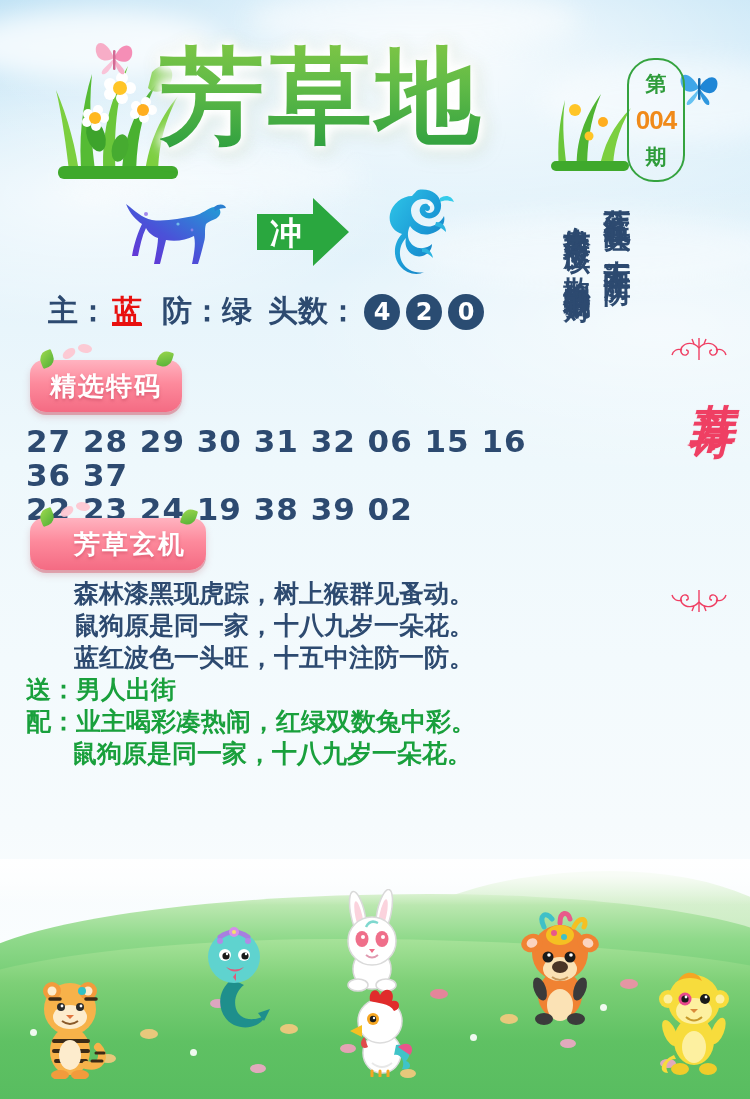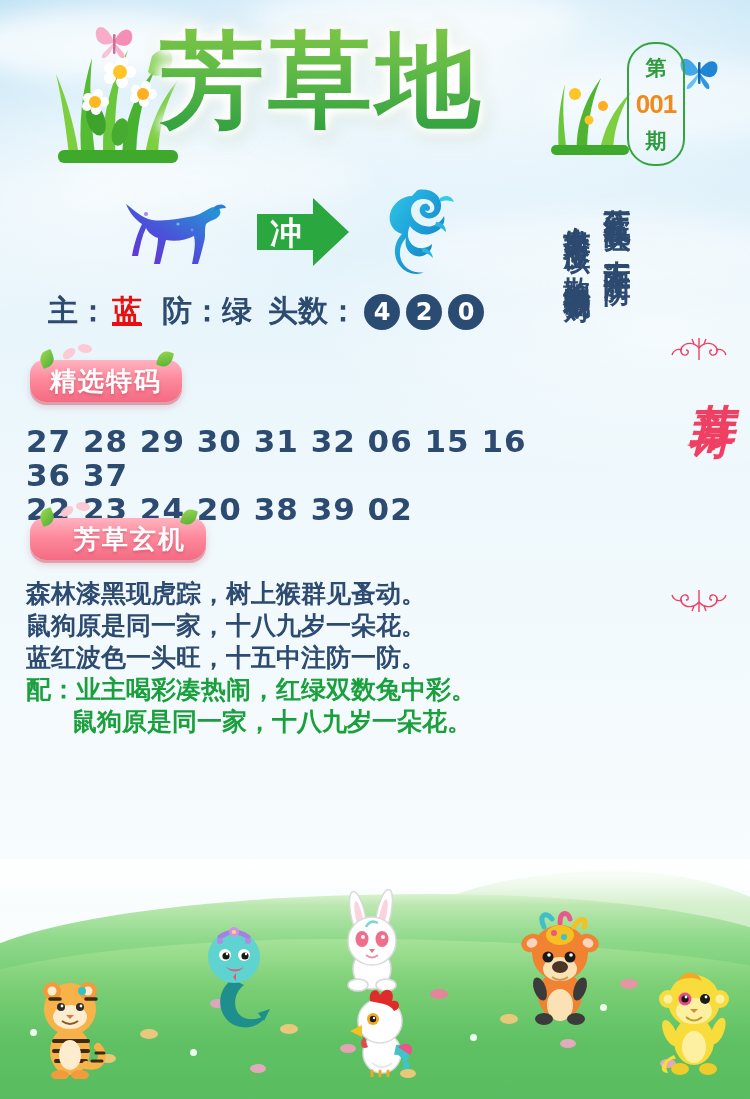--- a/index.html
+++ b/index.html
@@ -20,21 +20,21 @@
 
   
   .cloud{position:absolute;background:rgba(255,255,255,.75);border-radius:50%;filter:blur(12px);}
   .c1{left:-40px;top:10px;width:260px;height:70px;}
   .c2{left:250px;top:-10px;width:330px;height:60px;opacity:.7;}
   .c3{left:540px;top:60px;width:280px;height:80px;opacity:.6;}
   .c4{left:60px;top:150px;width:300px;height:55px;opacity:.45;}
   .c5{left:400px;top:215px;width:380px;height:70px;opacity:.5;}
 
   
-  .header{position:absolute;left:0;top:0;width:688px;height:185px;}
+  .header{position:absolute;left:0;top:16px;width:688px;height:185px;}
 
   .grass-left{position:absolute;left:52px;top:28px;width:130px;height:135px;}
   .grass-right{position:absolute;left:545px;top:60px;width:90px;height:95px;}
 
   .butterfly-pink{position:absolute;left:92px;top:20px;width:44px;height:40px;}
   .butterfly-blue{position:absolute;left:676px;top:50px;width:46px;height:40px;}
 
   .title{
     position:absolute;left:160px;top:28px;
     font-size:104px;line-height:104px;
@@ -81,21 +81,21 @@
   .info-line .gap{display:inline-block;width:16px;}
   .ball{
     display:inline-block;width:36px;height:36px;border-radius:50%;
     background:#2a4c72;color:#fff;font-size:24px;font-weight:bold;
     text-align:center;line-height:36px;margin-left:6px;
     font-family:"DejaVu Sans","Liberation Sans",sans-serif;
   }
 
   
   .plabel{
-    position:absolute;height:42px;padding:0 20px;
+    position:absolute;height:52px;padding:0 20px;
     display:flex;align-items:center;justify-content:center;
     background:linear-gradient(180deg,#ffb3c0 0%,#fd8a9c 45%,#f46b83 100%);
     border-radius:14px 14px 16px 16px;
     box-shadow:0 3px 0 rgba(214,92,110,.45), 0 5px 7px rgba(180,90,105,.25);
     color:#fff;font-size:26px;font-weight:bold;letter-spacing:2px;
     font-family:"DejaVu Sans","Liberation Sans",sans-serif;
     text-shadow:0 2px 3px rgba(200,70,95,.55);
   }
   .plabel::before,.plabel::after{
     content:"";position:absolute;top:-9px;width:14px;height:16px;
@@ -116,21 +116,21 @@
     font-family:"DejaVu Sans","Liberation Sans",sans-serif;
   }
 
   
   .poem{
     position:absolute;left:26px;top:578px;width:530px;
     font-size:25px;font-weight:bold;line-height:32px;
     font-family:"DejaVu Sans","Liberation Sans",sans-serif;
     white-space:nowrap;
   }
-  .poem .navy{color:#2d4a70;display:block;}
+  .poem .navy{color:#2d4a70;display:block;margin-left:48px;}
   .poem .green{color:#19a03c;display:block;}
   .poem .indent{padding-left:46px;}
 
   
   .vtext{
     position:absolute;
     writing-mode:vertical-rl;text-orientation:upright;
     font-size:27px;font-weight:bold;color:#2d4a70;line-height:30px;
     letter-spacing:3px;
     font-family:"DejaVu Sans","Liberation Sans",sans-serif;
@@ -256,21 +256,21 @@
       <path d="M23 22 C32 6 44 10 41 21 C38 30 29 28 23 22 Z" fill="#1f86d6"></path>
       <path d="M23 22 C17 31 9 35 11 39 C15 40 21 32 23 24 Z" fill="#66c2f2"></path>
       <path d="M23 22 C29 31 35 34 33 39 C29 40 25 32 23 24 Z" fill="#2f97de"></path>
       <rect x="22" y="12" width="2.5" height="22" rx="1.2" fill="#1668a8"></rect>
     </svg>
 
     <div class="title">芳草地</div>
 
     <div class="issue-badge">
       <span class="ch">第</span>
-      <span class="num">001</span>
+      <span class="num">004</span>
       <span class="ch">期</span>
     </div>
   </div>
 
   <div class="animal-row">
     <svg class="dog-icon" viewBox="0 0 110 72">
       <defs>
         <linearGradient id="dogG" x1="0" y1="1" x2="1" y2="0">
           <stop offset="0%" stop-color="#6b2fd6"></stop>
           <stop offset="45%" stop-color="#4a52d8"></stop>
@@ -319,31 +319,32 @@
     <span class="ball">2</span>
     <span class="ball">0</span>
   </div>
 
   <div class="petal" style="left:62px;top:349px;"></div>
   <div class="petal" style="left:78px;top:344px;transform:rotate(20deg);"></div>
   <div class="plabel label-a">精选特码</div>
 
   <div class="numbers">
     <div>27 28 29 30 31 32 06 15 16 36 37</div>
-    <div>22 23 24 20 38 39 02</div>
+    <div>22 23 24 19 38 39 02</div>
   </div>
 
   <div class="petal" style="left:60px;top:507px;"></div>
   <div class="petal" style="left:76px;top:502px;transform:rotate(20deg);"></div>
   <div class="plabel label-b">芳草玄机</div>
 
   <div class="poem">
     <span class="navy">森林漆黑现虎踪，树上猴群见蚤动。</span>
     <span class="navy">鼠狗原是同一家，十八九岁一朵花。</span>
     <span class="navy">蓝红波色一头旺，十五中注防一防。</span>
+    <span class="green">送：男人出街</span>
     <span class="green">配：业主喝彩凑热闹，红绿双数兔中彩。</span>
     <span class="green indent">鼠狗原是同一家，十八九岁一朵花。</span>
   </div>
 
   <div class="vtext vcol1">蓝红波色一头旺，十五中注防一防。</div>
   <div class="vtext vcol2">女扮男装不应该，欺骗少妇骗钱财。</div>
 
   <svg class="orn orn-top" viewBox="0 0 62 22">
     <g fill="none" stroke="#ef3f63" stroke-width="1.4">
       <path d="M31 22 C31 14 31 8 31 3"></path>

